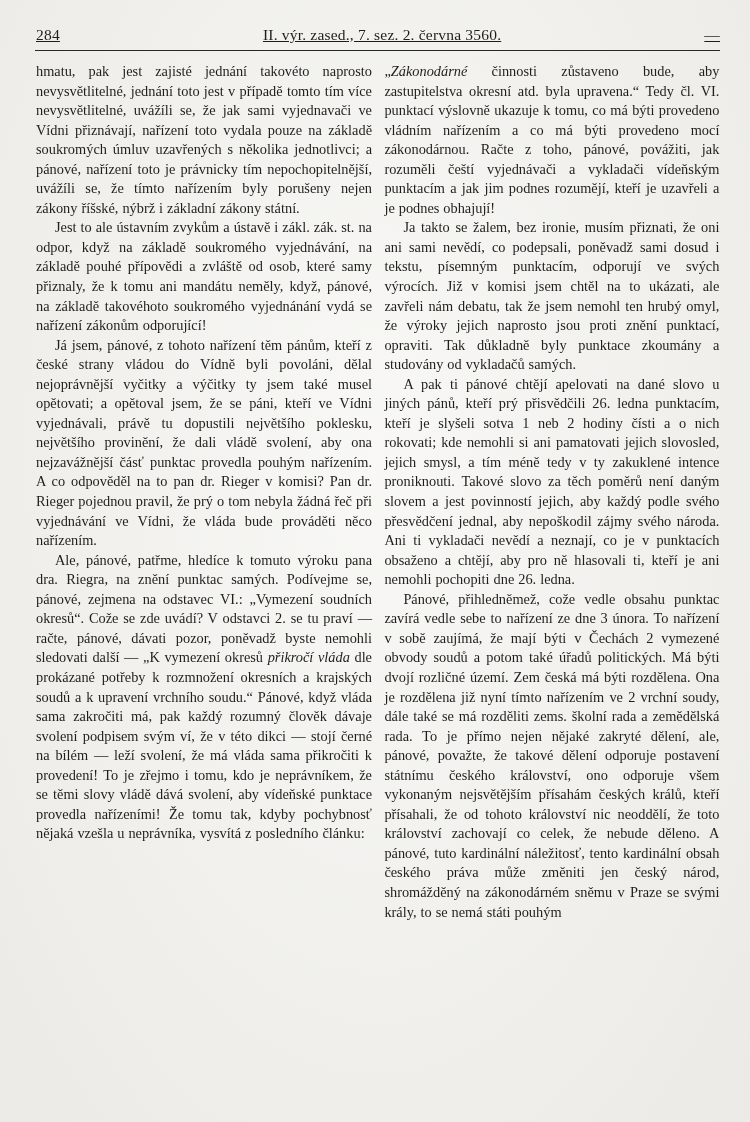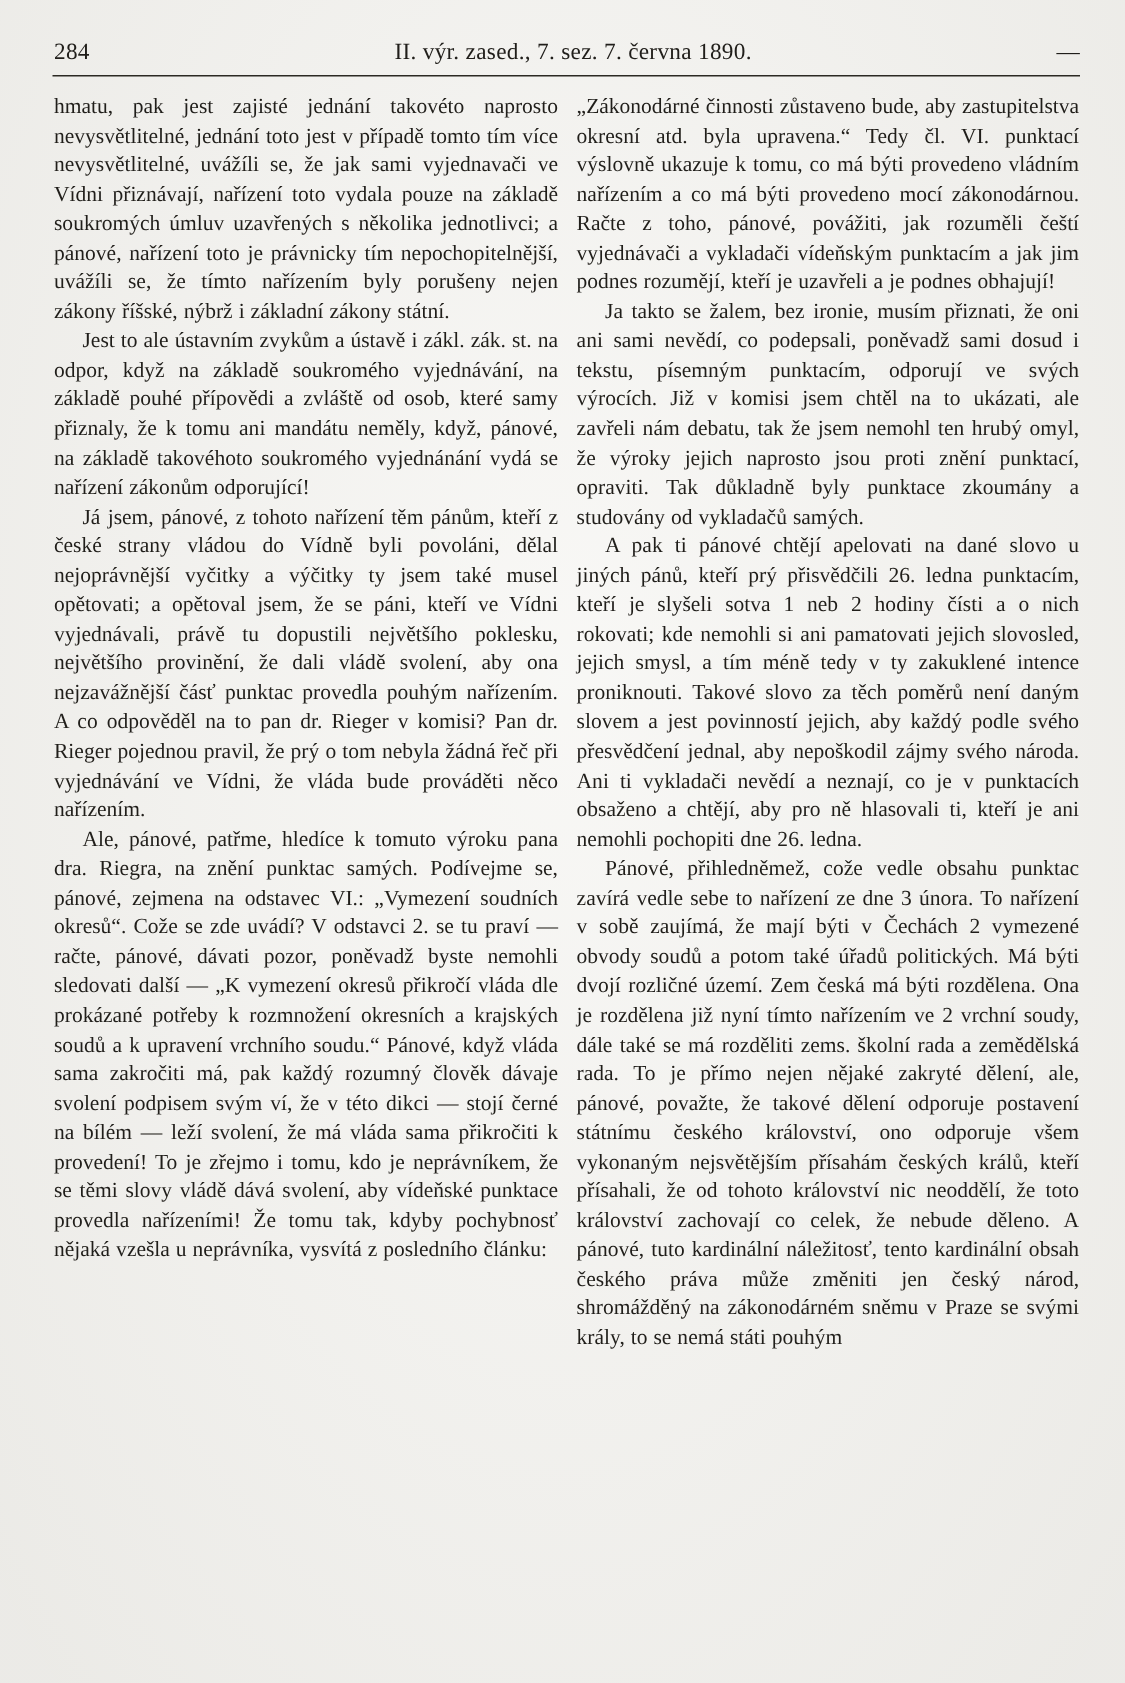--- a/index.html
+++ b/index.html
@@ -24,20 +24,21 @@
   }
   .running-header{
     position:absolute;
     top:26px;left:36px;right:30px;
     display:flex;
     align-items:baseline;
     justify-content:space-between;
     font-size:15.5px;
     letter-spacing:.2px;
     white-space:nowrap;
+    text-decoration:underline;
   }
   .running-header .pgnum{font-weight:bold;font-weight:normal;}
   .header-rule{
     position:absolute;
     top:50px;left:35px;right:30px;
     border-top:1.6px solid var(--rule);
   }
   .columns{
     position:absolute;
     top:62px;left:36px;right:30px;
@@ -53,30 +54,30 @@
     hyphens:none;
   }
   .col-right{width:335px;}
   .divider{
     width:1.4px;
     background:var(--rule);
     margin:2px 5px 6px 6px;
   }
   p.para{margin:0;}
   p.para.indent{text-indent:19px;}
-  .it{}
+  .it{font-style:italic;}
 </style>
 </head>
 <body>
 
 <div class="page">
 
   <div class="running-header">
     <span class="pgnum">284</span>
-    <span>II. výr. zased., 7. sez. 7. června 1890.</span>
+    <span>II. výr. zased., 7. sez. 2. června 3560.</span>
     <span>—</span>
   </div>
 
   <div class="header-rule"></div>
 
   <div class="columns">
     <div class="col col-left" id="col-left">
         <p class="para"><span>hmatu, pak jest zajisté jednání takovéto naprosto nevysvětlitelné, jednání toto jest v případě tomto tím více nevysvětlitelné, uvážíli se, že jak sami vyjednavači ve Vídni přiznávají, nařízení toto vydala pouze na základě soukromých úmluv uzavřených s několika jednotlivci; a pánové, nařízení toto je právnicky tím nepochopitelnější, uvážíli se, že tímto nařízením byly porušeny nejen zákony říšské, nýbrž i základní zákony státní.</span></p>
         <p class="para indent"><span>Jest to ale ústavním zvykům a ústavě i zákl. zák. st. na odpor, když na základě soukromého vyjednávání, na základě pouhé přípovědi a zvláště od osob, které samy přiznaly, že k tomu ani mandátu neměly, když, pánové, na základě takovéhoto soukromého vyjednánání vydá se nařízení zákonům odporující!</span></p>
         <p class="para indent"><span>Já jsem, pánové, z tohoto nařízení těm pánům, kteří z české strany vládou do Vídně byli povoláni, dělal nejoprávnější vyčitky a výčitky ty jsem také musel opětovati; a opětoval jsem, že se páni, kteří ve Vídni vyjednávali, právě tu dopustili největšího poklesku, největšího provinění, že dali vládě svolení, aby ona nejzavážnější čásť punktac provedla pouhým nařízením. A co odpověděl na to pan dr. Rieger v komisi? Pan dr. Rieger pojednou pravil, že prý o tom nebyla žádná řeč při vyjednávání ve Vídni, že vláda bude prováděti něco nařízením.</span></p>

